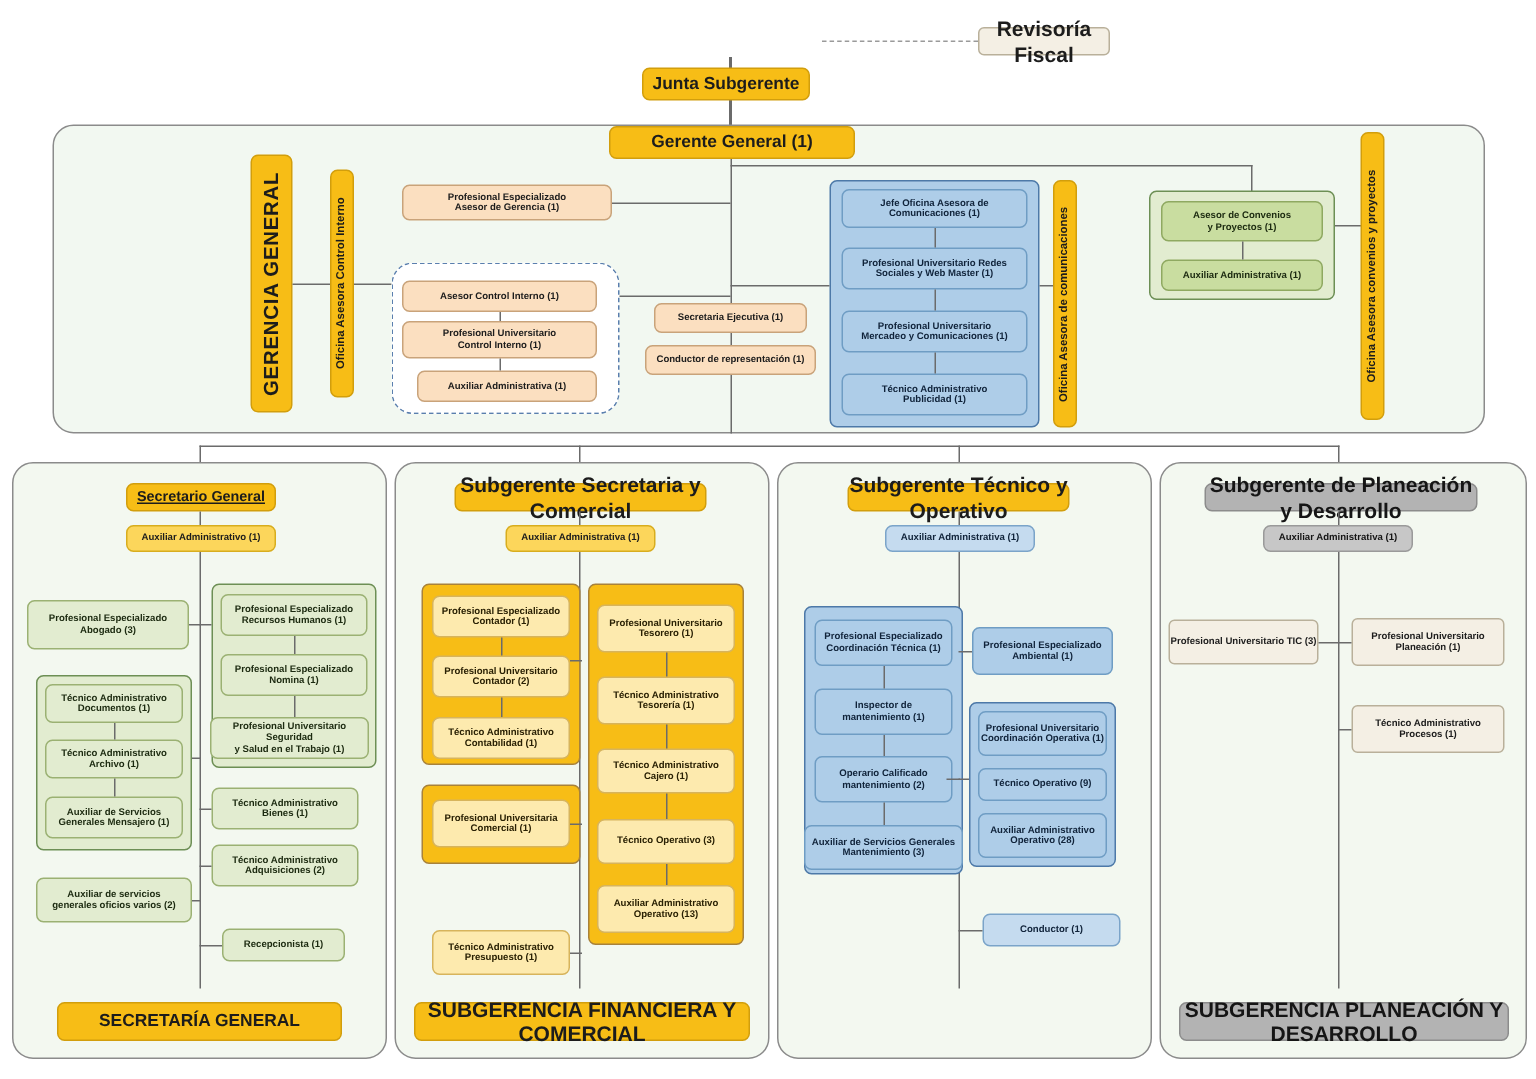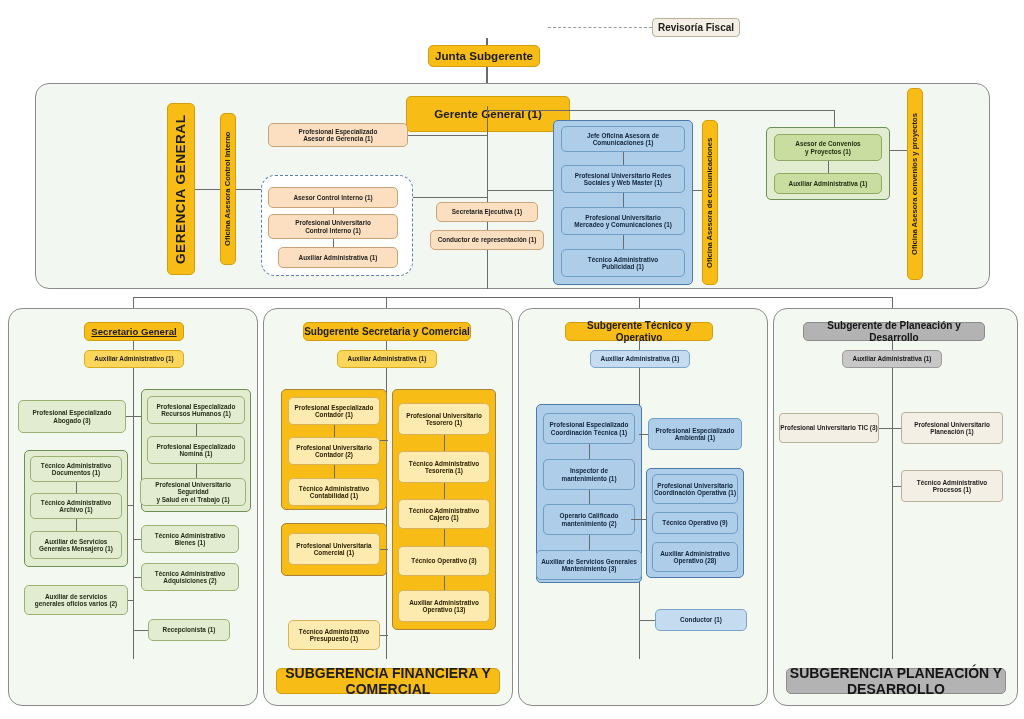--- a/index.html
+++ b/index.html
@@ -38,41 +38,41 @@
   .vert{writing-mode:vertical-rl;transform:rotate(180deg);}
 
   
   .ln{position:absolute;background:#6b6b6b;}
   .lnh{height:1.3px;}
   .lnv{width:1.3px;}
   .dashline{position:absolute;height:0;border-top:1.6px dashed #9a9a9a;}
 
   .t7{font-size:6.4px;}
   .t8{font-size:7.6px;}
-  .t9{font-size:10px;}
+  .t9{font-size:14px;}
   .t10{font-size:9.6px;text-decoration:underline;}
   .t11{font-size:14px;}
   .t12{font-size:11.6px;}
   .t13{font-size:12.6px;}
   .t14{font-size:13.6px;}
 </style>
 </head>
 <body>
 
 <div id="canvas">
 
   <div class="ln lnv" style="left:486px;top:38px;width:1.6px;height:46px;"></div>
   <div class="dashline" style="left:548px;top:27px;width:104px;"></div>
 
   <div class="node cream t9" style="left:652px;top:18px;width:88px;height:19px;">Revisoría Fiscal</div>
   <div class="node gold t12" style="left:428px;top:45px;width:112px;height:22px;">Junta Subgerente</div>
 
   <div class="panel top" style="left:35px;top:83px;width:955px;height:206px;"></div>
 
-  <div class="node gold t12" style="left:406px;top:96px;width:164px;height:36px;text-align:center;">Gerente General (1)</div>
+  <div class="node gold t12" style="left:406px;top:84px;width:164px;height:22px;text-align:center;">Gerente General (1)</div>
 
   <div class="ln lnv" style="left:487px;top:106px;width:1.4px;height:183px;"></div>
 
   <div class="node gold vert t14" style="left:167px;top:103px;width:28px;height:172px;font-weight:bold;letter-spacing:.5px;">GERENCIA GENERAL</div>
 
   <div class="node gold vert t8" style="left:220px;top:113px;width:16px;height:152px;">Oficina Asesora Control Interno</div>
 
   <div class="ln lnh" style="left:195px;top:189px;width:25px;"></div>
   <div class="ln lnh" style="left:236px;top:189px;width:25px;"></div>
 
@@ -165,20 +165,21 @@
 
   <div class="node green t7" style="left:141px;top:525px;width:98px;height:28px;white-space:pre-line;">Técnico Administrativo
 Bienes (1)</div>
   <div class="ln lnh" style="left:133px;top:539px;width:8px;"></div>
   <div class="node green t7" style="left:141px;top:563px;width:98px;height:28px;white-space:pre-line;">Técnico Administrativo
 Adquisiciones (2)</div>
   <div class="ln lnh" style="left:133px;top:577px;width:8px;"></div>
   <div class="node green t7" style="left:148px;top:619px;width:82px;height:22px;">Recepcionista (1)</div>
   <div class="ln lnh" style="left:133px;top:630px;width:15px;"></div>
 
+  <div class="node gold t12" style="left:38px;top:668px;width:190px;height:26px;">SECRETARÍA GENERAL</div>
 
   <div class="panel" style="left:263px;top:308px;width:250px;height:398px;"></div>
   <div class="node gold t9" style="left:303px;top:322px;width:168px;height:19px;">Subgerente Secretaria y Comercial</div>
   <div class="node goldsoft t7" style="left:337px;top:350px;width:100px;height:18px;">Auxiliar Administrativa (1)</div>
   <div class="ln lnv" style="left:386px;top:341px;height:9px;"></div>
   <div class="ln lnv" style="left:386px;top:368px;height:291px;"></div>
 
   <div class="dashgroup gold" style="left:281px;top:389px;width:106px;height:121px;"></div>
   <div class="node yellow t7" style="left:288px;top:397px;width:92px;height:28px;white-space:pre-line;">Profesional Especializado
 Contador (1)</div>

